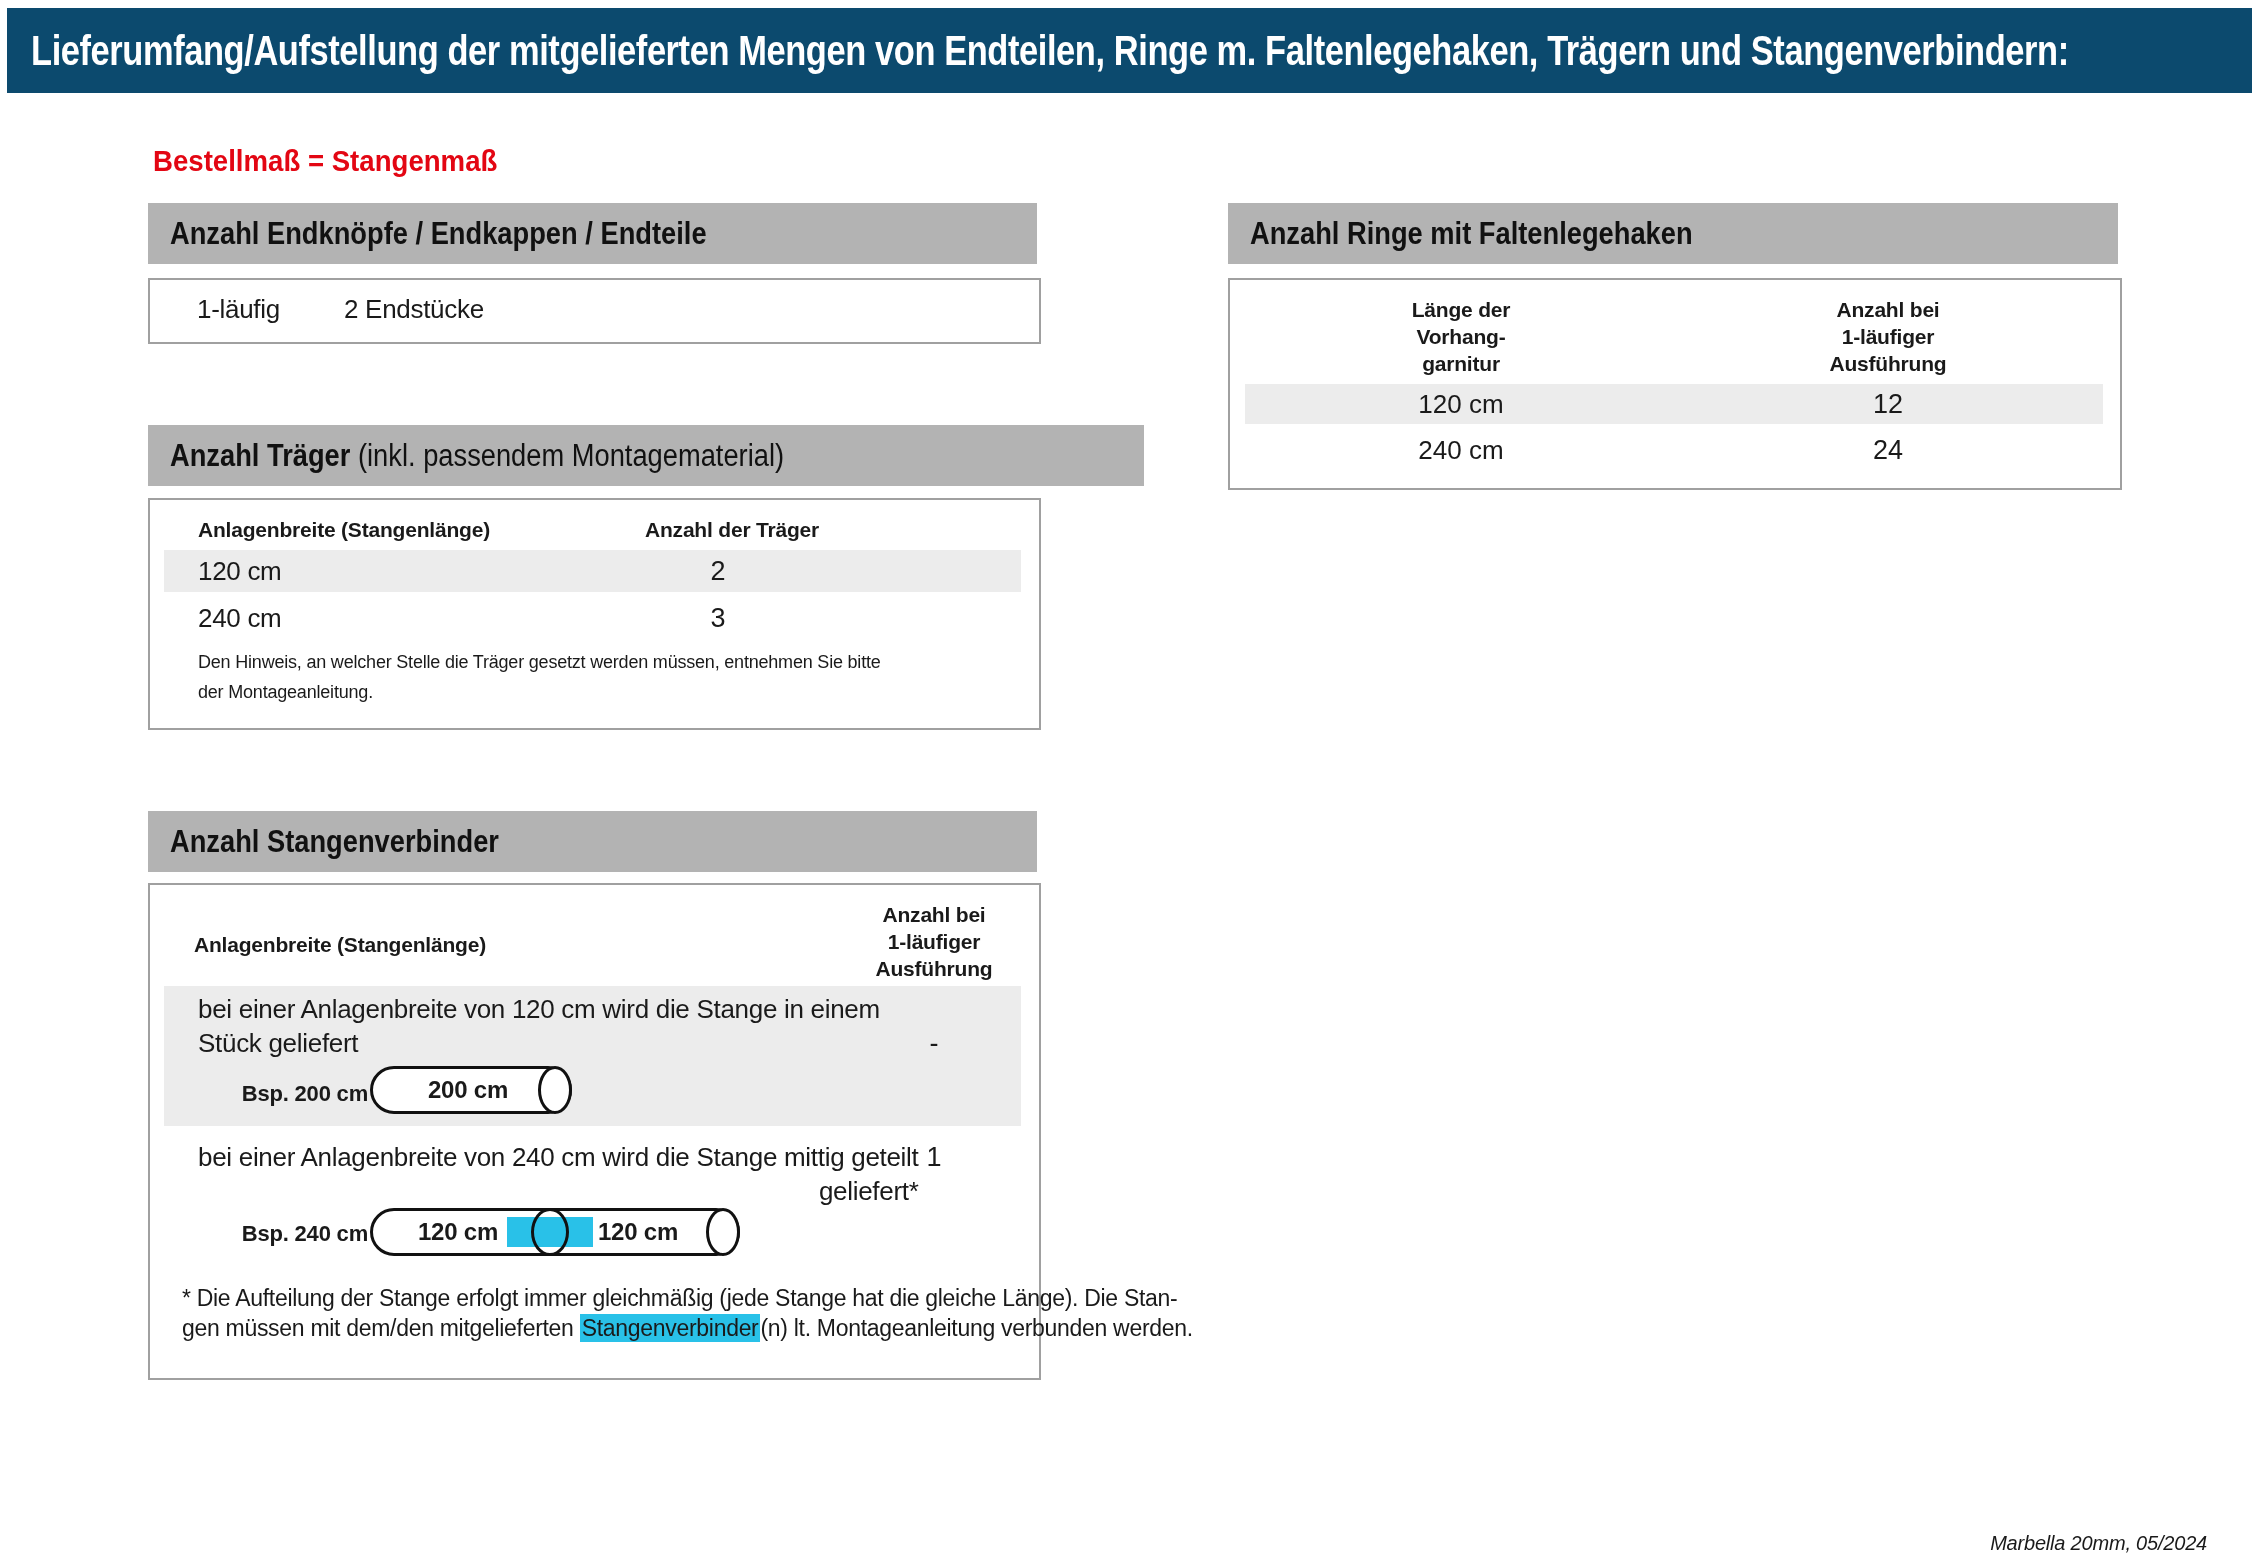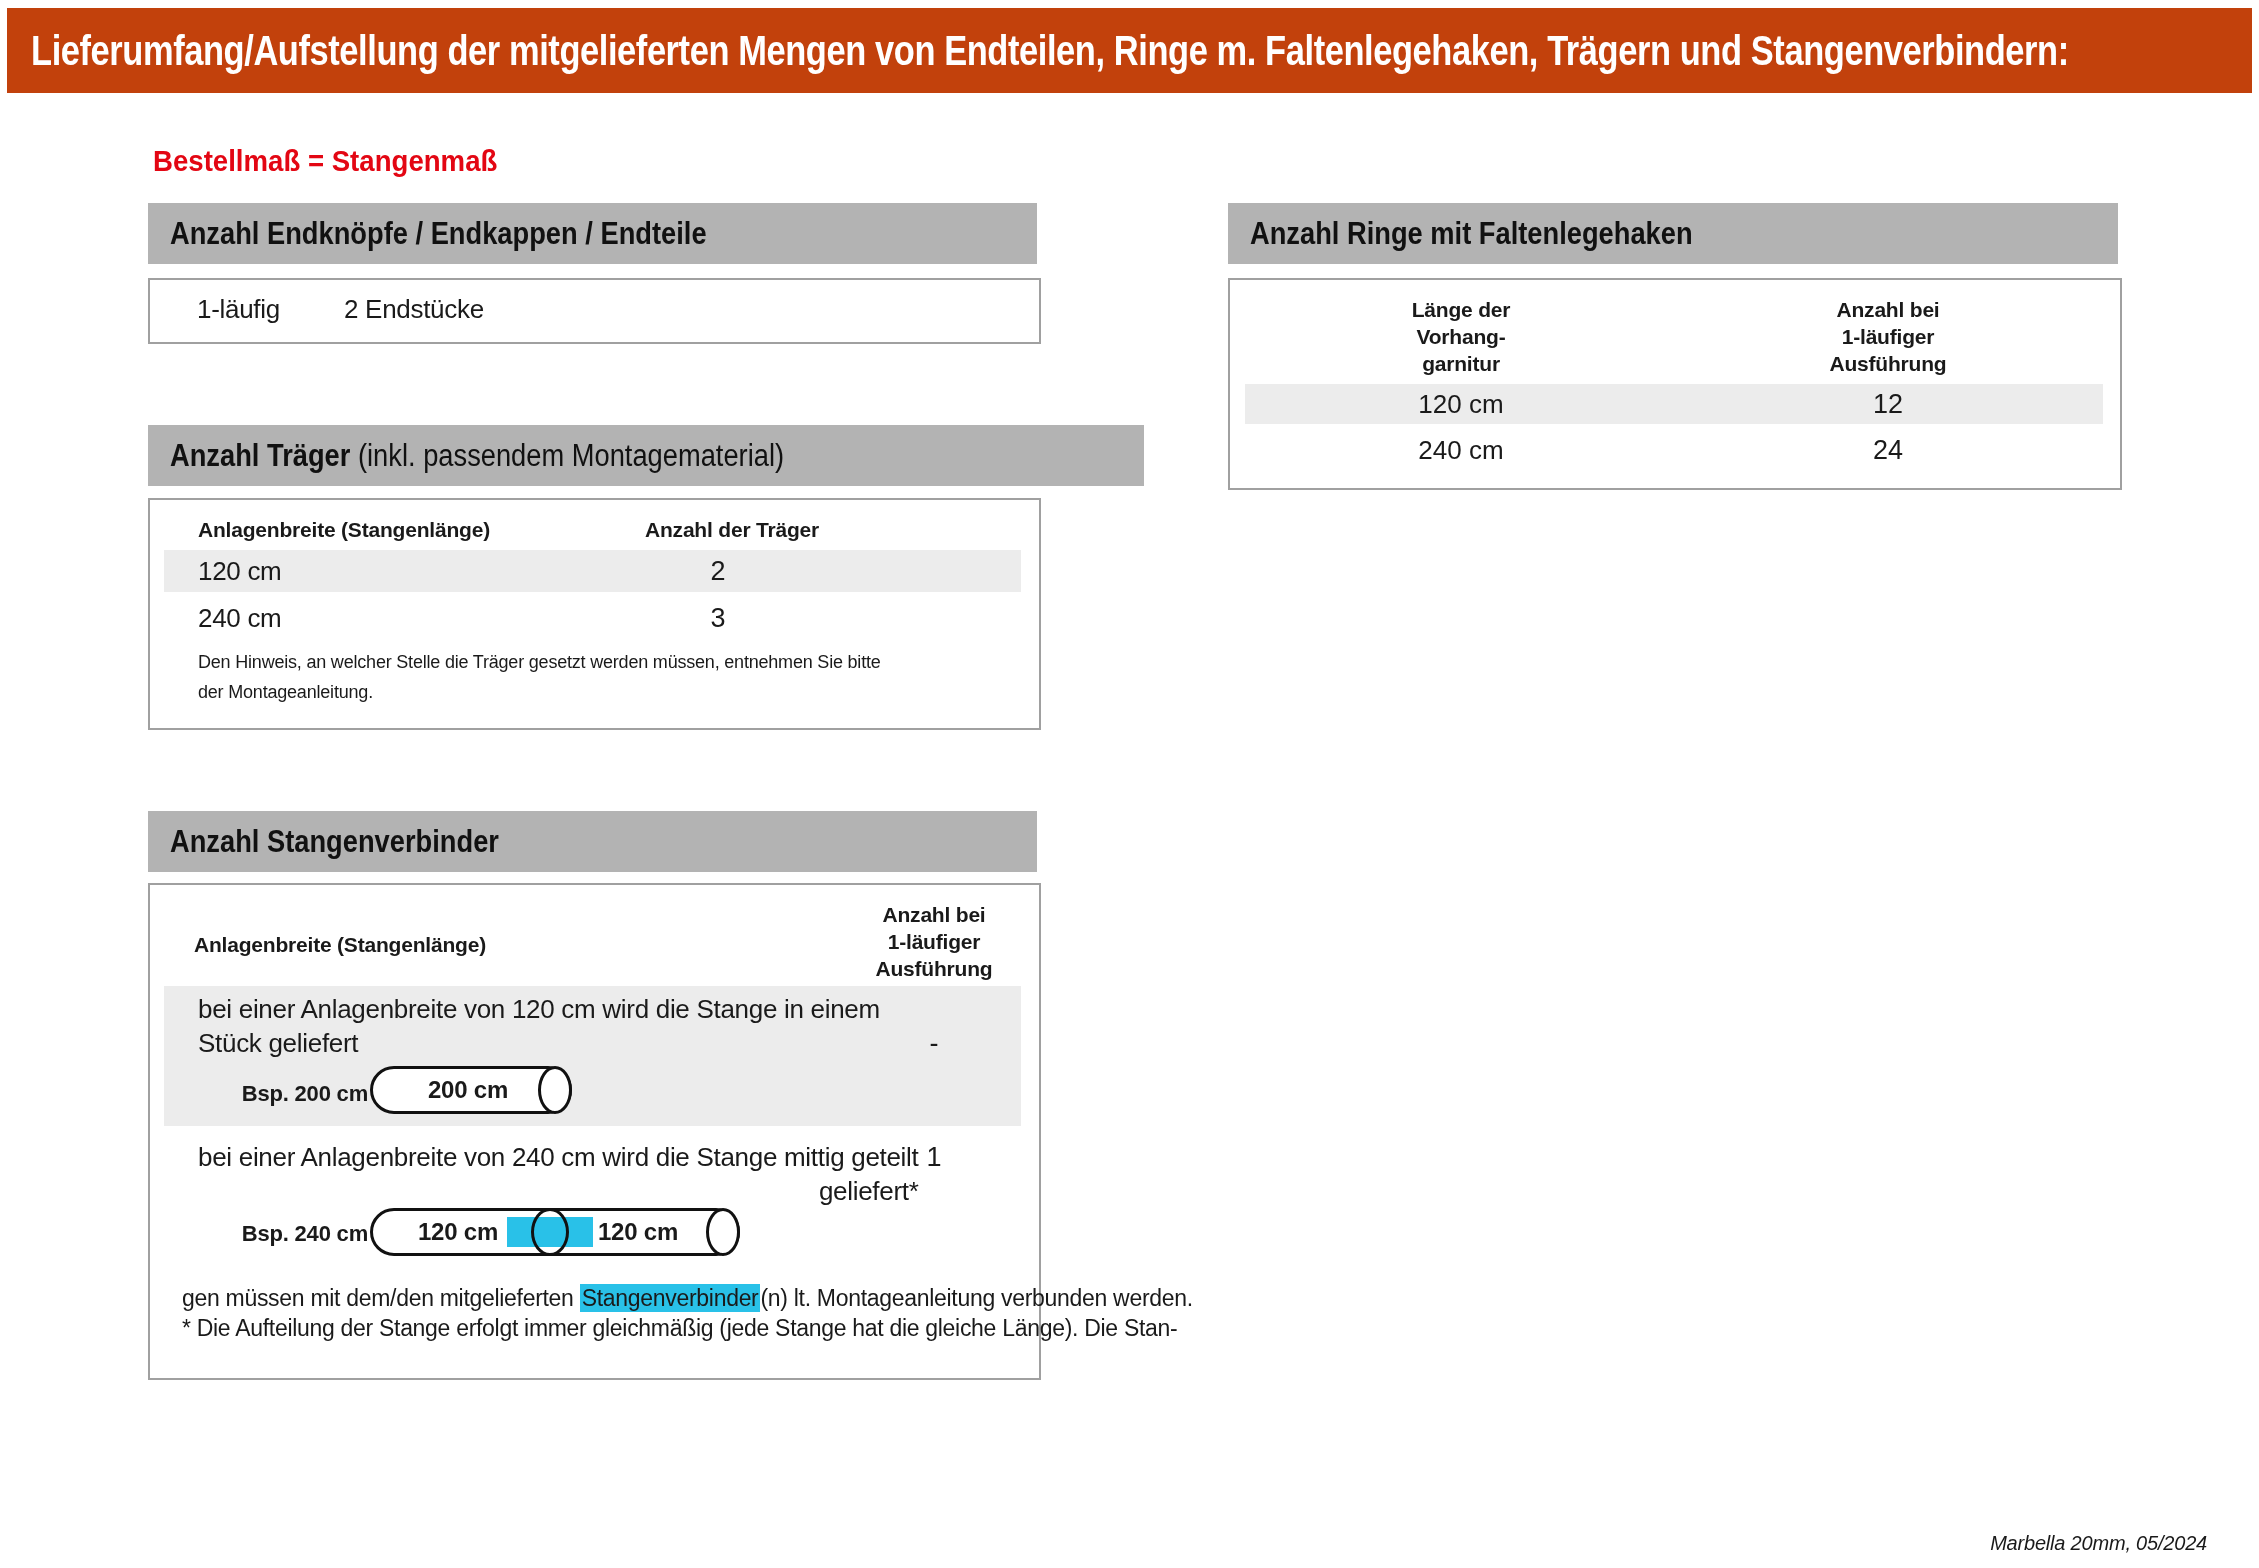--- a/index.html
+++ b/index.html
@@ -3,21 +3,21 @@
 <meta charset="utf-8">
 <style>
   html,body{margin:0;padding:0;background:#ffffff;}
   .canvas{
     position:relative;width:2259px;height:1568px;background:#ffffff;overflow:hidden;
     font-family:"Liberation Sans","DejaVu Sans",sans-serif;color:#1a1a1a;
   }
   .abs{position:absolute;}
 
   
-  .top-bar{left:7px;top:8px;width:2245px;height:85px;background:#c2410c;}
+  .top-bar{left:7px;top:8px;width:2245px;height:85px;background:#0c4a6e;}
   .top-bar .t{
     position:absolute;left:24px;top:0;height:85px;line-height:85px;white-space:nowrap;
     color:#ffffff;font-weight:bold;font-size:42px;letter-spacing:-0.5px;
     transform:scaleX(0.82);transform-origin:left center;
   }
 
   .subtitle{left:153px;top:144px;font-size:30px;font-weight:bold;color:#e30613;
     transform:scaleX(0.92);transform-origin:left center;white-space:nowrap;}
 
   
@@ -123,22 +123,22 @@
       <div class="rod" style="left:206px;top:68px;width:370px;height:48px;">
         <div class="rod-label" style="left:15px;top:0;width:140px;">120 cm</div>
         <div class="rod-conn" style="left:134px;width:86px;"></div>
         <div class="rod-joint" style="left:158px;"></div>
         <div class="rod-label" style="left:195px;top:0;width:140px;">120 cm</div>
         <div class="rod-cap"></div>
       </div>
     </div>
 
     <div class="abs foot" style="left:32px;top:398px;">
+      <div>* Die Aufteilung der Stange erfolgt immer gleichmäßig (jede Stange hat die gleiche Länge). Die Stan-</div>
       <div><span>gen müssen mit dem/den mitgelieferten </span><span class="hl">Stangenverbinder</span><span>(n) lt. Montageanleitung verbunden werden.</span></div>
-      <div>* Die Aufteilung der Stange erfolgt immer gleichmäßig (jede Stange hat die gleiche Länge). Die Stan-</div>
     </div>
   </div>
 
   <div class="abs sec" style="left:1228px;top:203px;width:890px;">
     <div class="t b">Anzahl Ringe mit Faltenlegehaken</div>
   </div>
   <div class="abs panel" style="left:1228px;top:278px;width:890px;height:208px;">
     <div class="abs thead-c" style="left:81px;top:16px;width:300px;">
       <div>Länge der</div>
       <div>Vorhang-</div>

